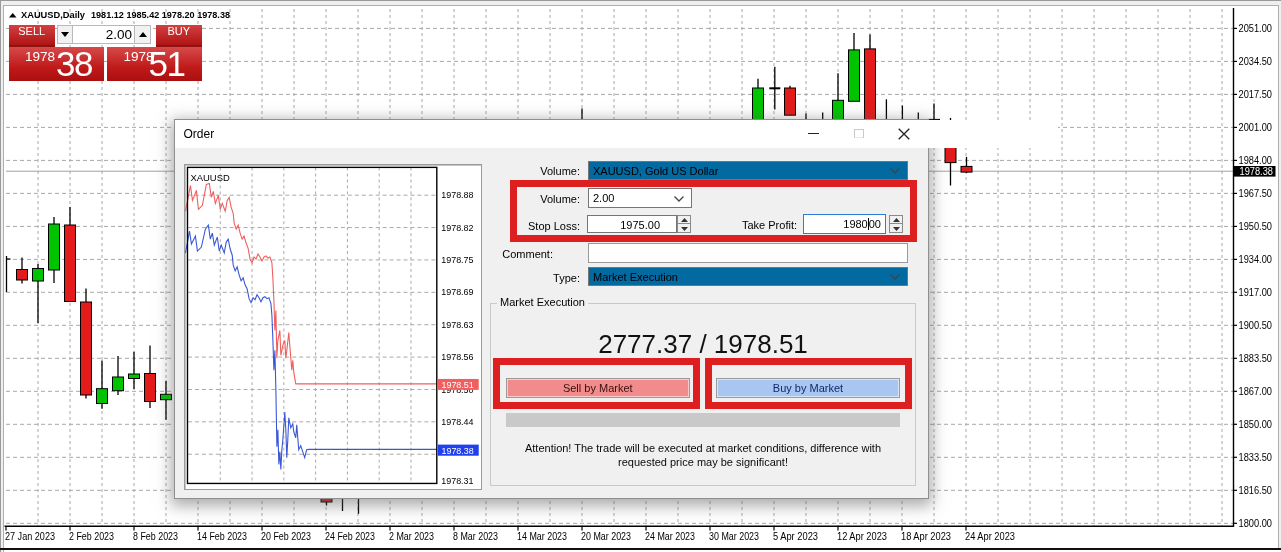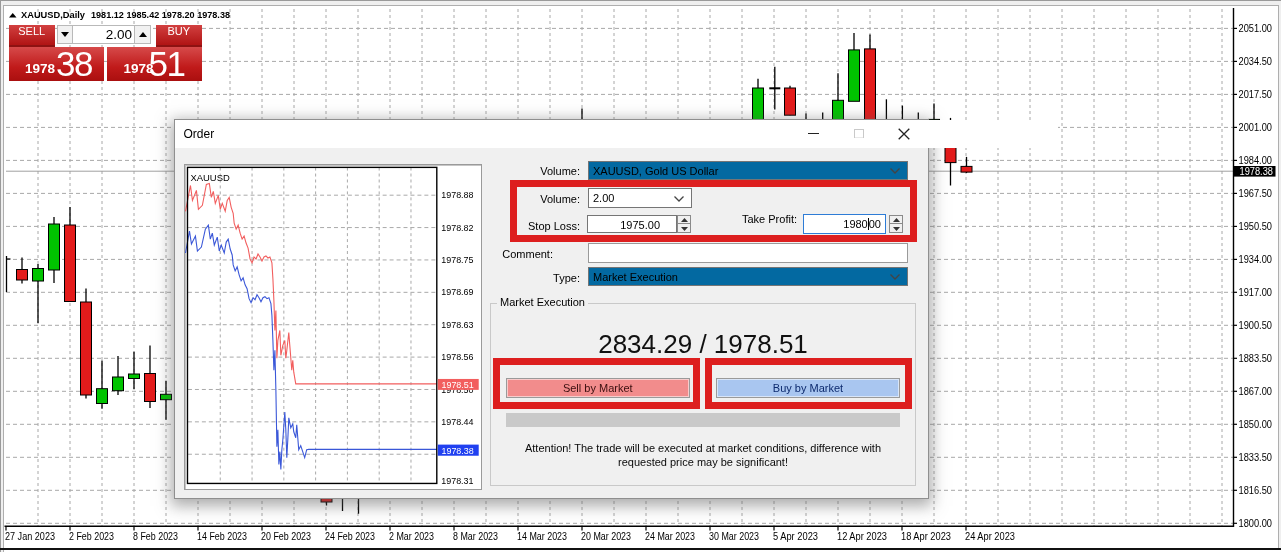--- a/index.html
+++ b/index.html
@@ -29,21 +29,21 @@
 #sellbtn { left:9px; top:24.7px; width:45.5px; height:22.3px; border-bottom:2.5px solid #8d1212; }
 #buybtn { left:155.5px; top:24.7px; width:46.5px; height:22.3px; border-bottom:2.5px solid #8d1212; }
 .ocbt { color:#fff; font-size:11px; text-align:center; line-height:13.5px; }
 #dnbtn { left:56.5px; top:24.7px; width:16.5px; height:19.6px; background:#f1f1f1; border:1px solid #b9b9b9; }
 #upbtn { left:134px; top:24.7px; width:17px; height:19.6px; background:#f1f1f1; border:1px solid #b9b9b9; }
 #volfld { left:73px; top:24.7px; width:61px; height:19.6px; background:#fff; border-top:1px solid #b9b9b9; border-bottom:1px solid #b9b9b9;
   font-size:13.5px; text-align:right; padding-right:2px; line-height:18.5px; }
 #bidpanel { left:9px; top:47.2px; width:95px; height:33.8px; }
 #askpanel { left:106.5px; top:47.2px; width:95.5px; height:33.8px; }
 .panel { background:linear-gradient(180deg,#d64a4a 0%,#c01a1a 60%,#aa0f0f 100%); color:#fff; }
-.p4 { position:absolute; font-size:13.5px; font-weight:bold; bottom:5px; }
+.p4 { position:absolute; font-size:13.5px; font-weight:normal; bottom:17px; }
 .pbig { position:absolute; font-size:35px; bottom:-3px; letter-spacing:-1.5px; }
 
 #dlg { left:173.5px; top:118.6px; width:755px; height:380px; background:#f0f0f0;
   border:1px solid #8f8f8f; box-shadow: 0 4px 14px 3px rgba(90,90,90,.5); }
 #dtitle { left:174.5px; top:119.6px; width:883px; height:28.3px; background:#fff; }
 #dtitle span { position:absolute; left:9px; top:7px; font-size:12px; color:#000; }
 #tick { position:absolute; background:#fff; border:1px solid #9a9a9a; box-shadow: inset 1px 1px 0 #c6c6c6; }
 .lab { position:absolute; font-size:11px; color:#000; text-align:right; width:90px; }
 .fld { position:absolute; font-size:11px; color:#000; background:#fff; border:1px solid #757575; }
 .cmb { background:#0369a1; }
@@ -352,21 +352,21 @@
 <div class="spin" style="left:677px;top:214.8px">
     <div class="u"></div>
     <div class="d"></div>
   <svg style="top:3px" width="7" height="4">
       <path d="M0 4 L7 4 L3.5 0 Z" fill="#333"></path>
     </svg>
   <svg style="top:12px" width="7" height="4">
       <path d="M0 0 L7 0 L3.5 4 Z" fill="#333"></path>
     </svg>
   </div>
-<div class="lab" style="left:707px;top:213px">Take Profit:</div>
+<div class="lab" style="left:707px;top:219px">Take Profit:</div>
 <div class="fld" style="left:803px;top:214px;width:83px;height:19.5px;border:1px solid #2e7cd6">
     <span class="tx" style="left:auto;right:4px">1980<span id="caret"></span>00</span>
   </div>
 <div class="spin" style="left:889px;top:214.8px">
     <div class="u"></div>
     <div class="d"></div>
   <svg style="top:3px" width="7" height="4">
       <path d="M0 4 L7 4 L3.5 0 Z" fill="#333"></path>
     </svg>
   <svg style="top:12px" width="7" height="4">
@@ -378,21 +378,21 @@
 <div class="lab" style="left:490px;top:271.5px">Type:</div>
 <div class="fld cmb" style="left:588px;top:267.3px;width:319.5px;height:18.3px">
     <span class="tx">Market Execution</span>
   <svg class="chev" style="right:7px;top:6px" width="10" height="6">
       <path d="M0.5 0.5 L5 5 L9.5 0.5" fill="none" stroke="#444" stroke-width="1.3"></path>
     </svg>
   </div>
 
 <div id="grp"></div>
 <div id="grplab">Market Execution</div>
-<div id="bigprice">2834.29 / 1978.51</div>
+<div id="bigprice">2777.37 / 1978.51</div>
 <div id="sellmk">Sell by Market</div>
 <div id="buymk">Buy by Market</div>
 <div id="greybar"></div>
 <div id="attn">Attention! The trade will be executed at market conditions, difference with<br>requested price may be significant!</div>
 
 <div class="red" style="left:510px;top:180px;width:407px;height:61.5px"></div>
 <div class="red" style="left:493px;top:358.3px;width:207px;height:51.2px"></div>
 <div class="red" style="left:705px;top:358.3px;width:207px;height:51.2px"></div>
 
 </body></html>

